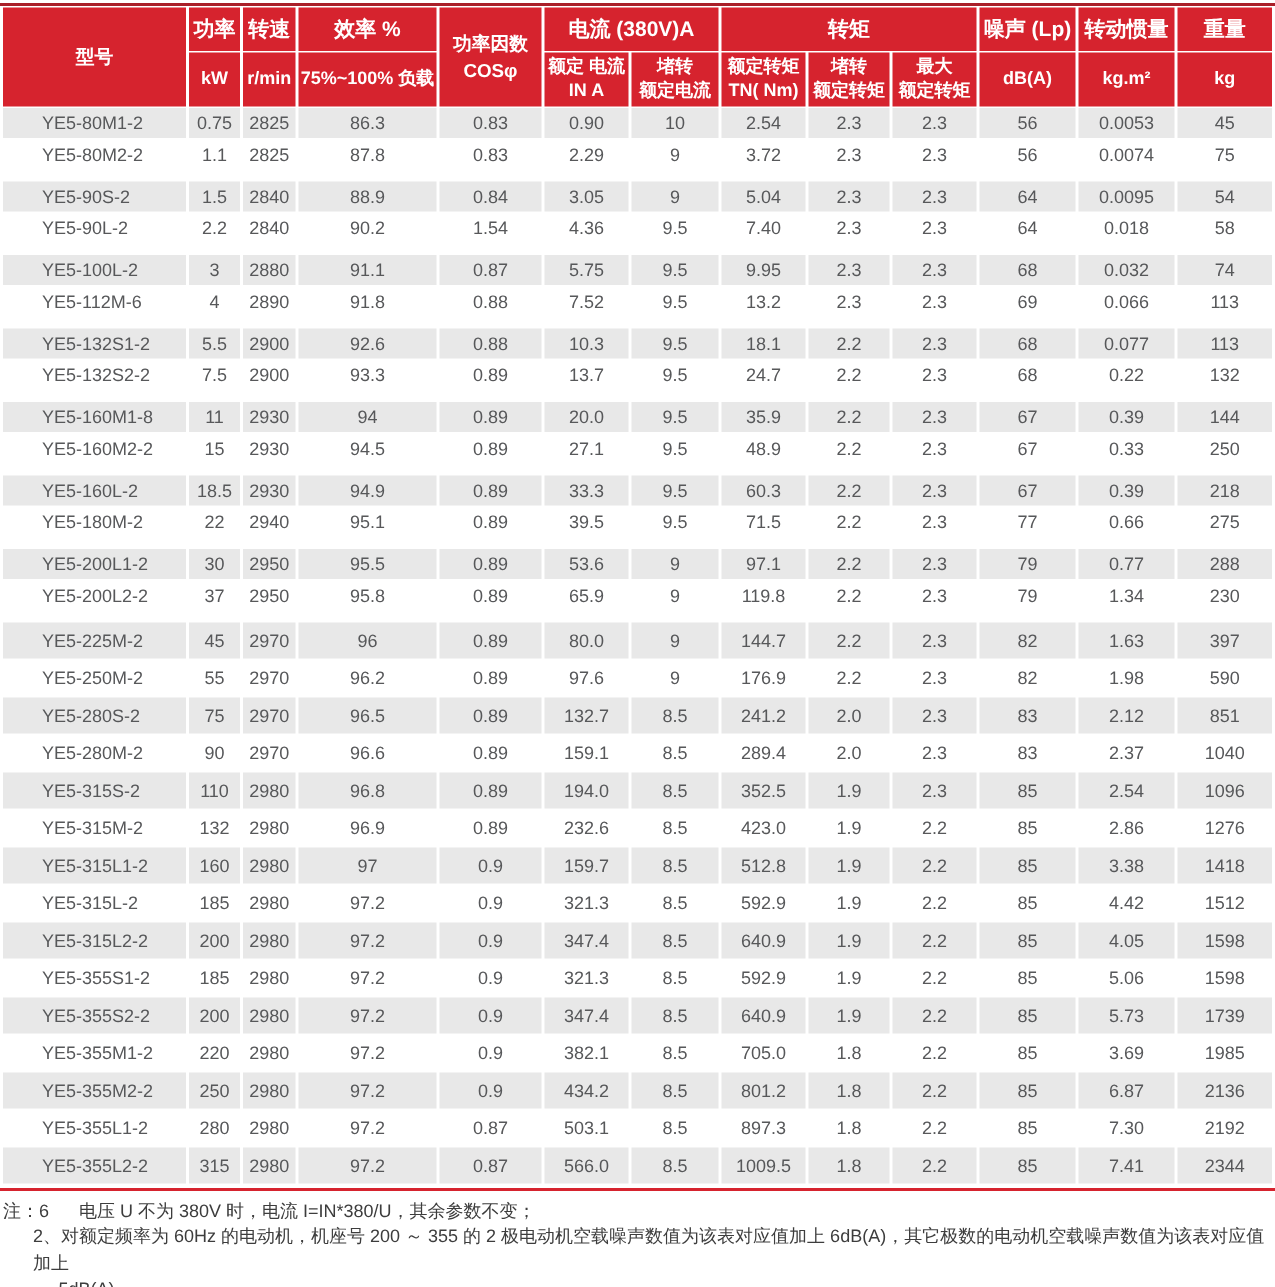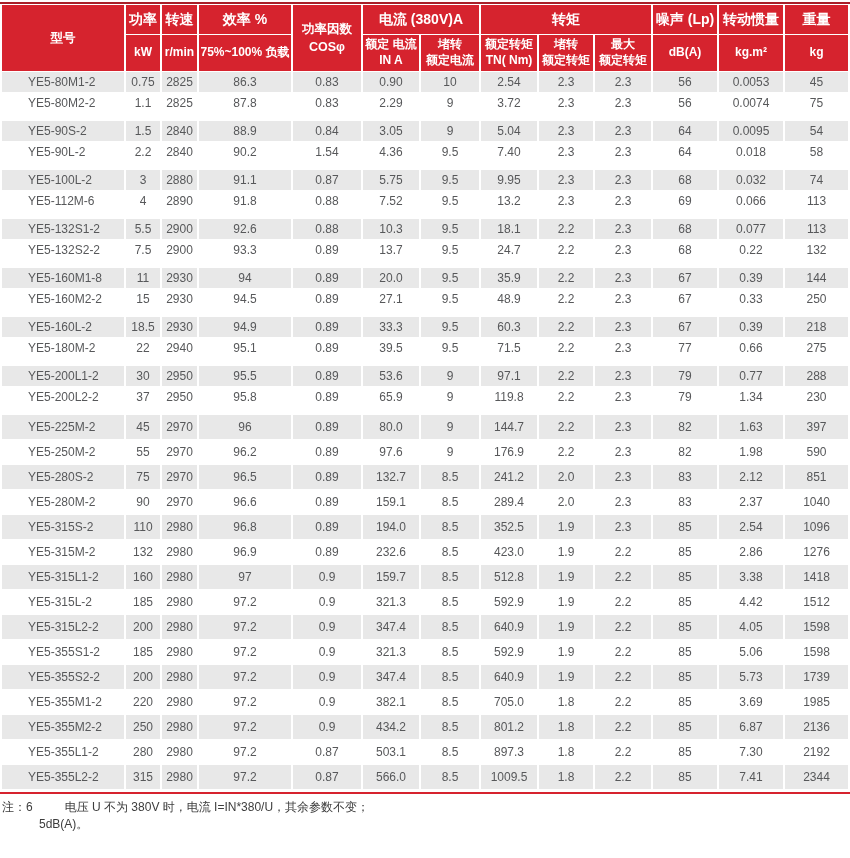--- a/index.html
+++ b/index.html
@@ -15,21 +15,21 @@
   tbody td{font-size:12px;color:#57585a;text-align:center;white-space:nowrap;
            overflow:hidden;padding:0;}
   tr.gray td{background:#e8e8e8;}
   tr.white td{background:#ffffff;}
   td.model{text-align:left;padding-left:26px;}
   tr.short td{height:20px;}
   tr.tall td{height:24px;}
   tr.spacer td{height:6px;background:#ffffff !important;}
   .bottom-line{border-top:2px solid #d6232e;margin:2px 0 5px 0;width:850px;}
   .notes{font-size:12px;color:#3d3d3d;line-height:1.45;padding-left:2px;}
-  .note1-text{margin-left:32px;}
+  .note1-text{margin-left:20px;}
   .note2{padding-left:20px;}
   .note2b{padding-left:37px;}
 </style>
 </head>
 <body>
 
 <div class="page">
   <div class="top-line"></div>
 
   <table>
@@ -540,15 +540,16 @@
         </tr>
       </tbody>
   </table>
 
   <div class="bottom-line"></div>
 
   <div class="notes">
     <div class="note-line">
       <span>注：6</span><span class="note1-text">电压 U 不为 380V 时，电流 I=IN*380/U，其余参数不变；</span>
     </div>
+    <div class="note-line note2">2、对额定频率为 60Hz 的电动机，机座号 200 ～ 355 的 2 极电动机空载噪声数值为该表对应值加上 6dB(A)，其它极数的电动机空载噪声数值为该表对应值加上</div>
     <div class="note-line note2b">5dB(A)。</div>
   </div>
 </div>
 
 </body></html>

